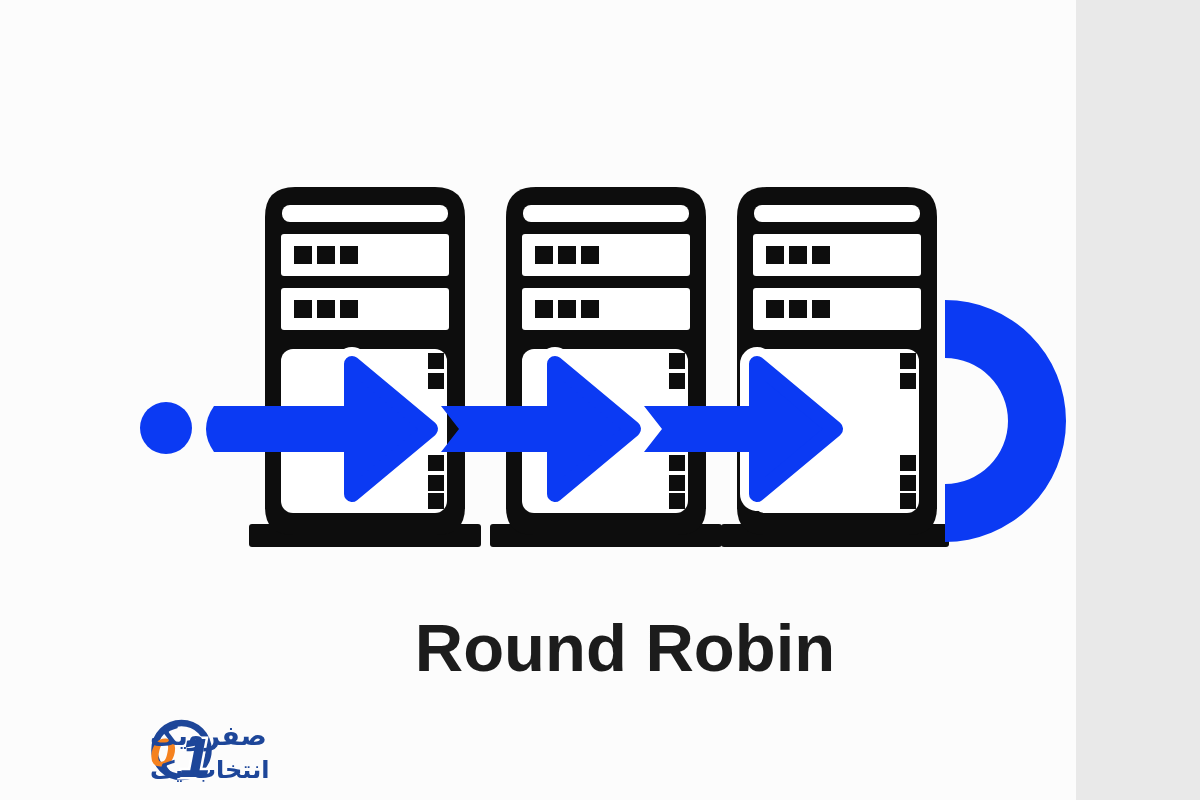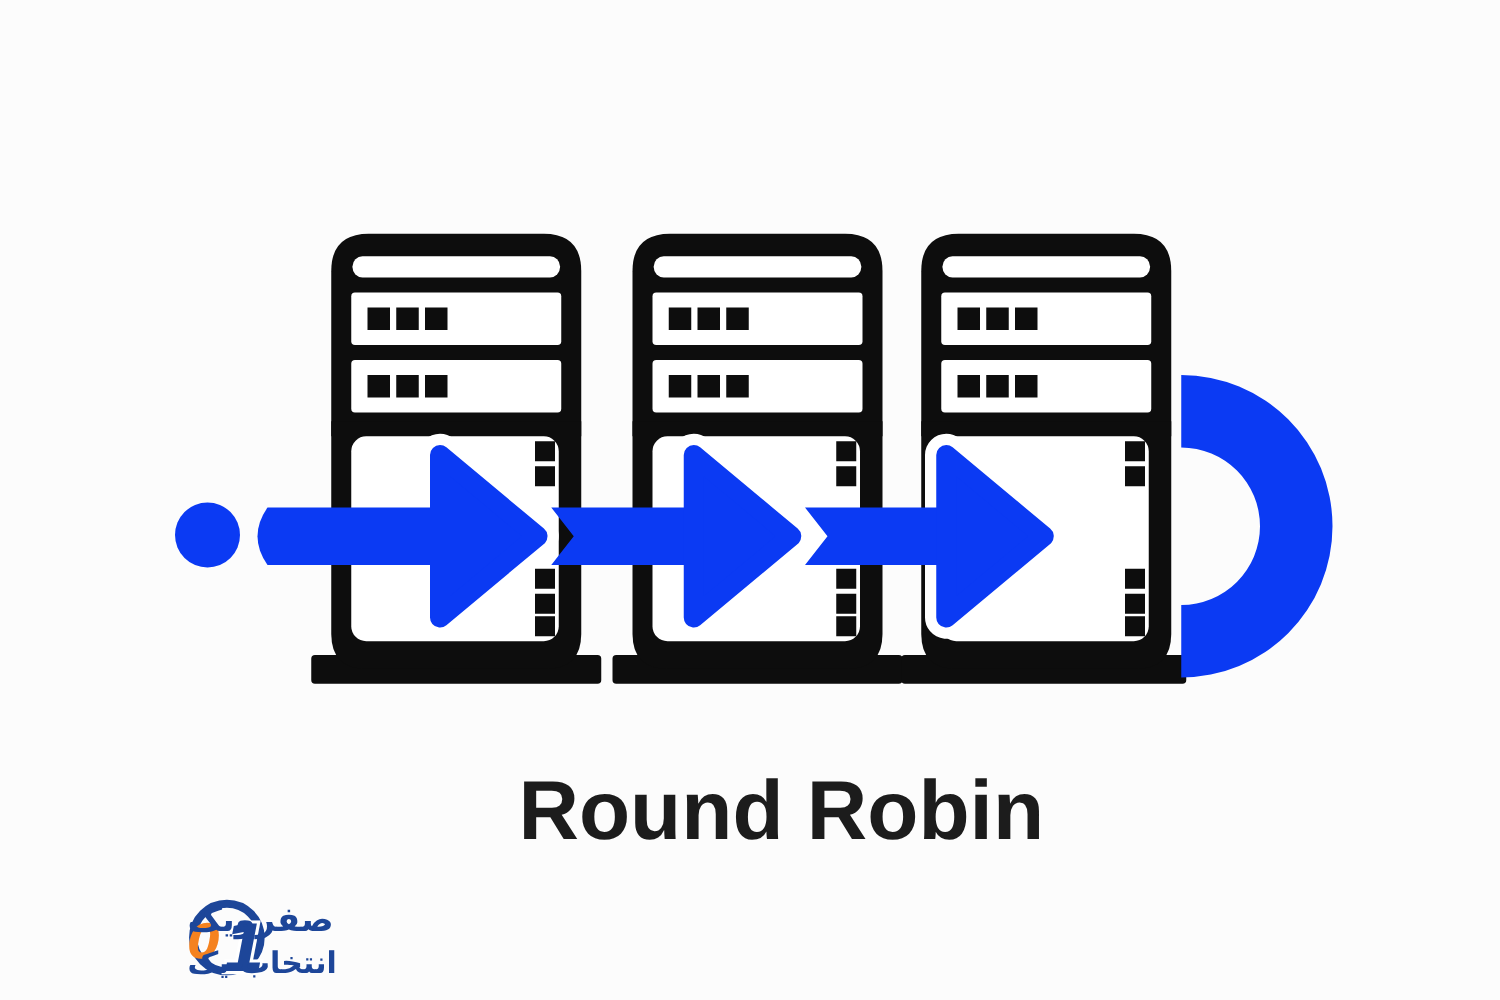--- a/index.html
+++ b/index.html
@@ -7,21 +7,21 @@
     --server-black:#0d0d0d;
     --caption-black:#1c1c1c;
     --logo-blue:#1d4699;
     --logo-orange:#f5821f;
     --background:#fcfcfc;
   }
   html,body{margin:0;padding:0;}
   body{background:#e9e9e9;font-family:"Liberation Sans",sans-serif;}
   .stage{
     position:relative;
-    width:1200px;height:800px;
+    width:1076px;height:800px;
     background:var(--background);
     overflow:hidden;
   }
   svg{display:block;width:1200px;height:800px;}
   .ink{fill:var(--server-black);}
   .paper{fill:#ffffff;}
   .blue{fill:var(--arrow-blue);}
   .blue-tri{
     fill:var(--arrow-blue);
     stroke:var(--arrow-blue);

